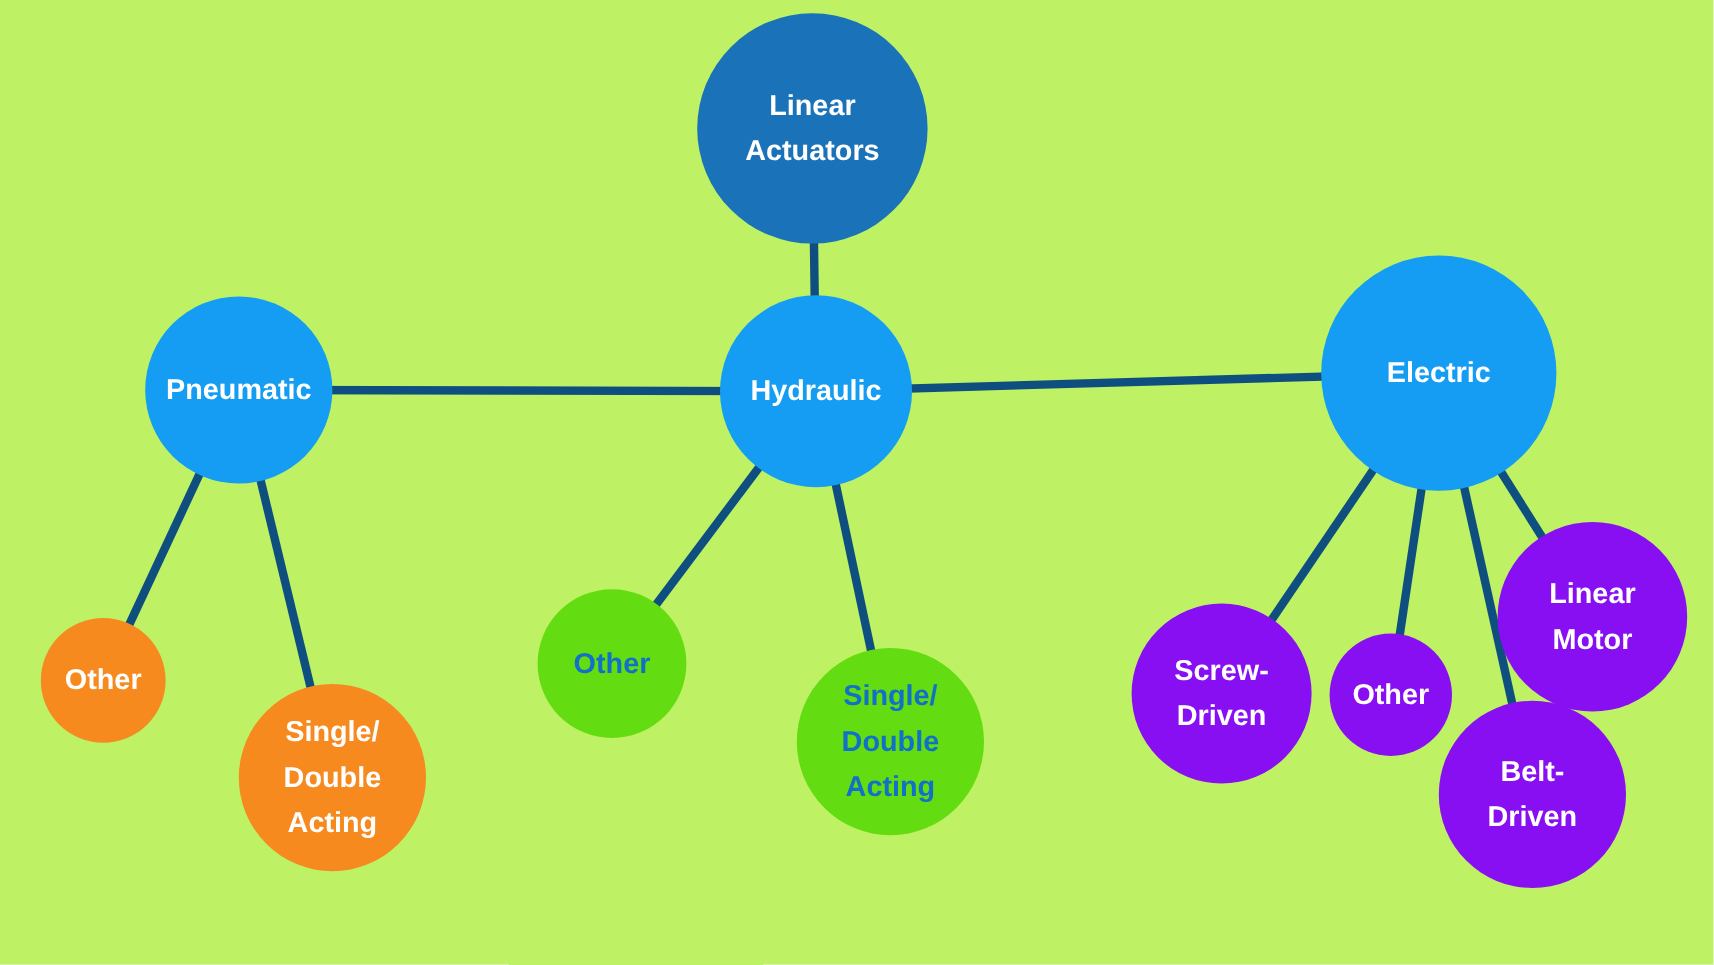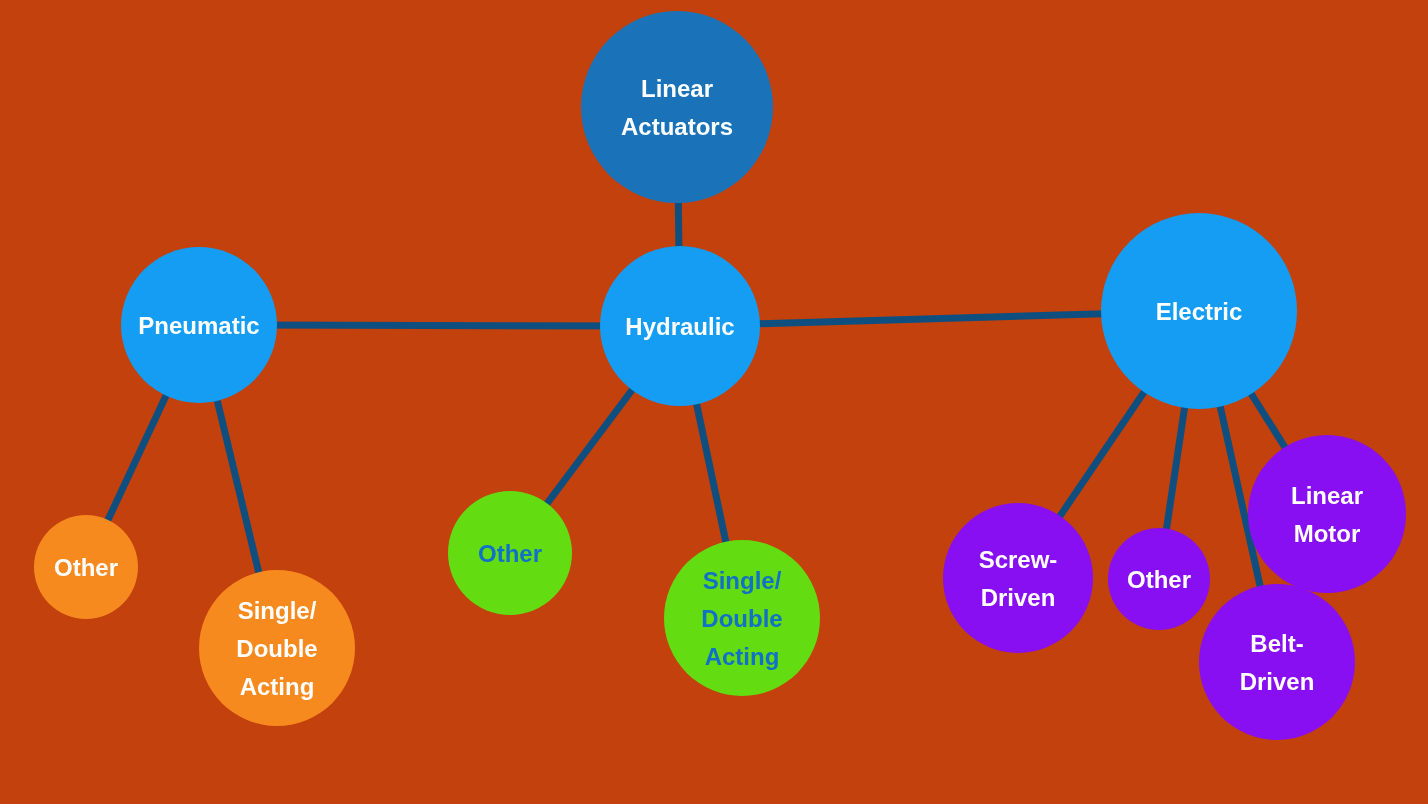--- a/index.html
+++ b/index.html
@@ -5,21 +5,21 @@
   html, body {
     margin: 0;
     padding: 0;
     background: #ffffff;
     font-family: "Liberation Sans", sans-serif;
   }
   .stage {
     position: relative;
     width: 1428px;
     height: 804px;
-    background: #c2410c;
+    background: #bef264;
     overflow: hidden;
   }
   svg { display: block; }
   .node-label {
     font-family: "Liberation Sans", sans-serif;
     font-weight: bold;
     font-size: 24px;
     text-anchor: middle;
     pointer-events: none;
   }

